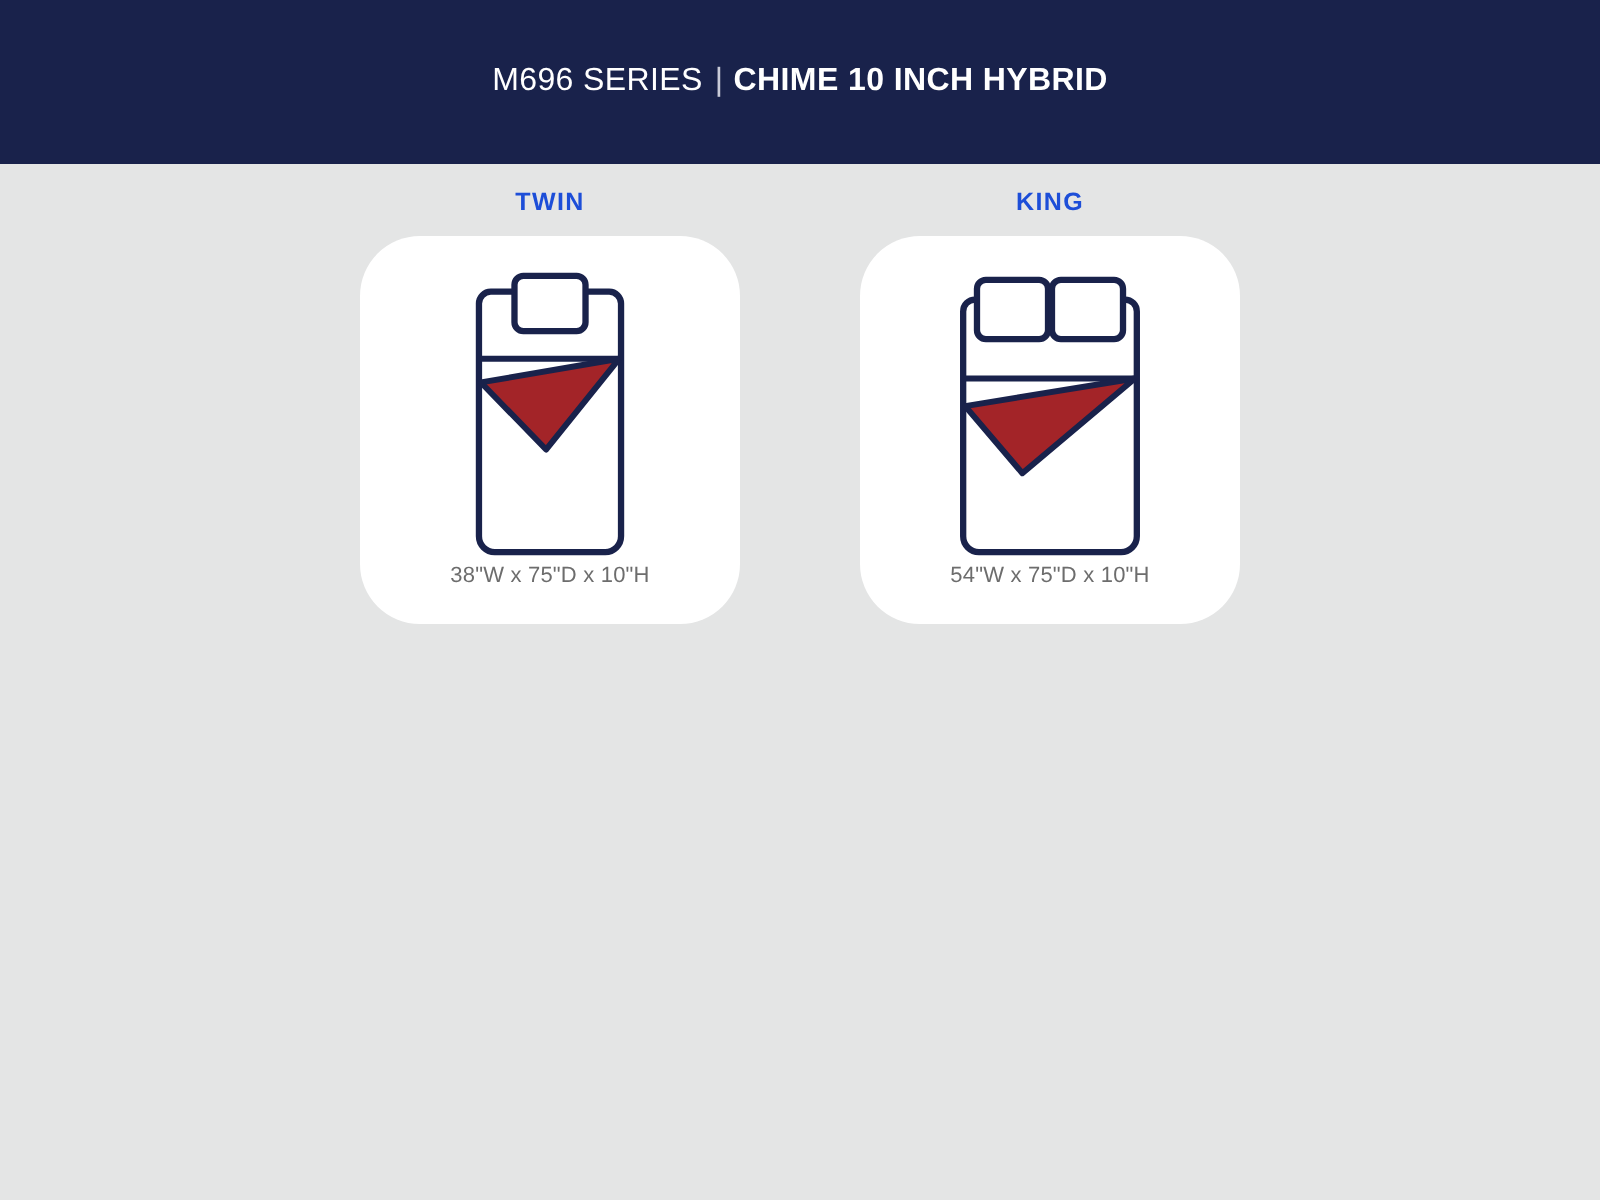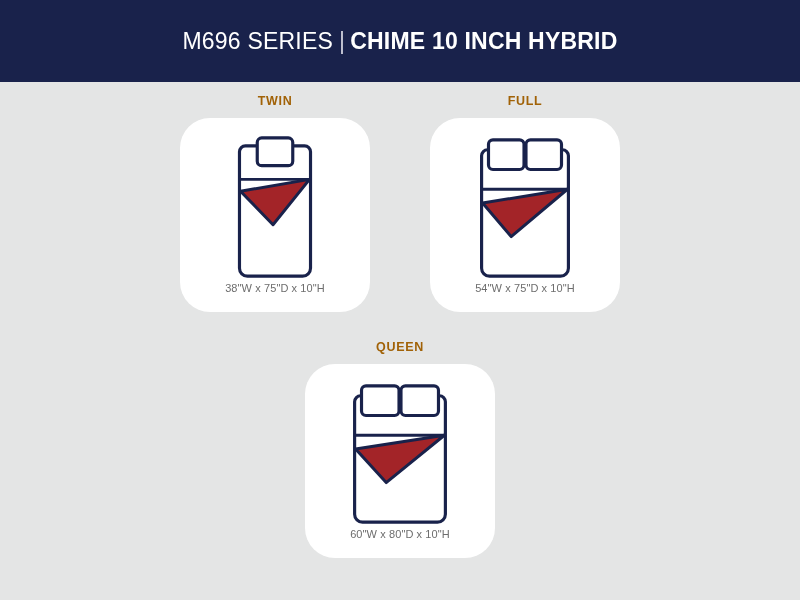--- a/index.html
+++ b/index.html
@@ -20,21 +20,21 @@
     width: 800px;
     height: 82px;
     background: #19224b;
     display: flex;
     align-items: center;
     justify-content: center;
     box-sizing: border-box;
   }
   #header-title {
     color: #ffffff;
-    font-size: 23px;
+    font-size: 16px;
     letter-spacing: 0.2px;
     white-space: nowrap;
     line-height: 1;
   }
   #header-title .series {
     font-weight: 400;
   }
   #header-title .divider {
     font-weight: 300;
     color: #c9cbd8;
@@ -67,21 +67,21 @@
     display: flex;
     flex-direction: column;
     align-items: center;
   }
   #row-top .size-cell    { width: 250px; }
   #row-bottom .size-cell { width: 250px; }
 
   .size-name {
     font-size: 12.5px;
     font-weight: 700;
-    color: #a16207;
+    color: #1d4ed8;
     letter-spacing: 0.7px;
     text-align: center;
     margin-bottom: 10px;
     white-space: nowrap;
   }
 
   .size-card {
     width: 190px;
     height: 194px;
     background: #ffffff;
@@ -133,50 +133,36 @@
 
           <line x1="15" y1="46" x2="85" y2="46" stroke="#19224b" stroke-width="3"></line>
 
           <path d="M85 46 L15 58 L48 92 L85 46" fill="none" stroke="#19224b" stroke-width="3" stroke-linejoin="round"></path>
         </svg>
         <div class="size-dims">38"W x 75"D x 10"H</div>
       </div>
     </div>
 
     <div class="size-cell">
-      <div class="size-name">FULL</div>
+      <div class="size-name">KING</div>
       <div class="size-card">
         <svg class="bed-figure" width="116" height="150" viewBox="0 0 116 150">
           <path d="M20 16 H96 A6 6 0 0 1 102 22 V136 A8 8 0 0 1 94 144 H22 A8 8 0 0 1 14 136 V22 A6 6 0 0 1 20 16 Z" fill="#ffffff" stroke="#19224b" stroke-width="3.2" stroke-linejoin="round"></path>
           <rect x="21" y="6" width="36" height="30" rx="4.5" ry="4.5" fill="#ffffff" stroke="#19224b" stroke-width="3.2"></rect>
           <rect x="59" y="6" width="36" height="30" rx="4.5" ry="4.5" fill="#ffffff" stroke="#19224b" stroke-width="3.2"></rect>
           <path d="M15 70 L101 56 L44 104 Z" fill="#a32428"></path>
           <line x1="15" y1="56" x2="101" y2="56" stroke="#19224b" stroke-width="3"></line>
           <path d="M101 56 L15 70 L44 104 L101 56" fill="none" stroke="#19224b" stroke-width="3" stroke-linejoin="round"></path>
         </svg>
         <div class="size-dims">54"W x 75"D x 10"H</div>
       </div>
     </div>
 
   </div>
 
   <div class="size-row" id="row-bottom">
 
-    <div class="size-cell">
-      <div class="size-name">QUEEN</div>
-      <div class="size-card">
-        <svg class="bed-figure" width="120" height="150" viewBox="0 0 120 150">
-          <path d="M20 16 H100 A6 6 0 0 1 106 22 V136 A8 8 0 0 1 98 144 H22 A8 8 0 0 1 14 136 V22 A6 6 0 0 1 20 16 Z" fill="#ffffff" stroke="#19224b" stroke-width="3.2" stroke-linejoin="round"></path>
-          <rect x="21" y="6" width="38" height="30" rx="4.5" ry="4.5" fill="#ffffff" stroke="#19224b" stroke-width="3.2"></rect>
-          <rect x="61" y="6" width="38" height="30" rx="4.5" ry="4.5" fill="#ffffff" stroke="#19224b" stroke-width="3.2"></rect>
-          <path d="M15 70 L105 56 L46 104 Z" fill="#a32428"></path>
-          <line x1="15" y1="56" x2="105" y2="56" stroke="#19224b" stroke-width="3"></line>
-          <path d="M105 56 L15 70 L46 104 L105 56" fill="none" stroke="#19224b" stroke-width="3" stroke-linejoin="round"></path>
-        </svg>
-        <div class="size-dims">60"W x 80"D x 10"H</div>
-      </div>
-    </div>
 
 
 
   </div>
 
 </div>
 
 </body></html>

